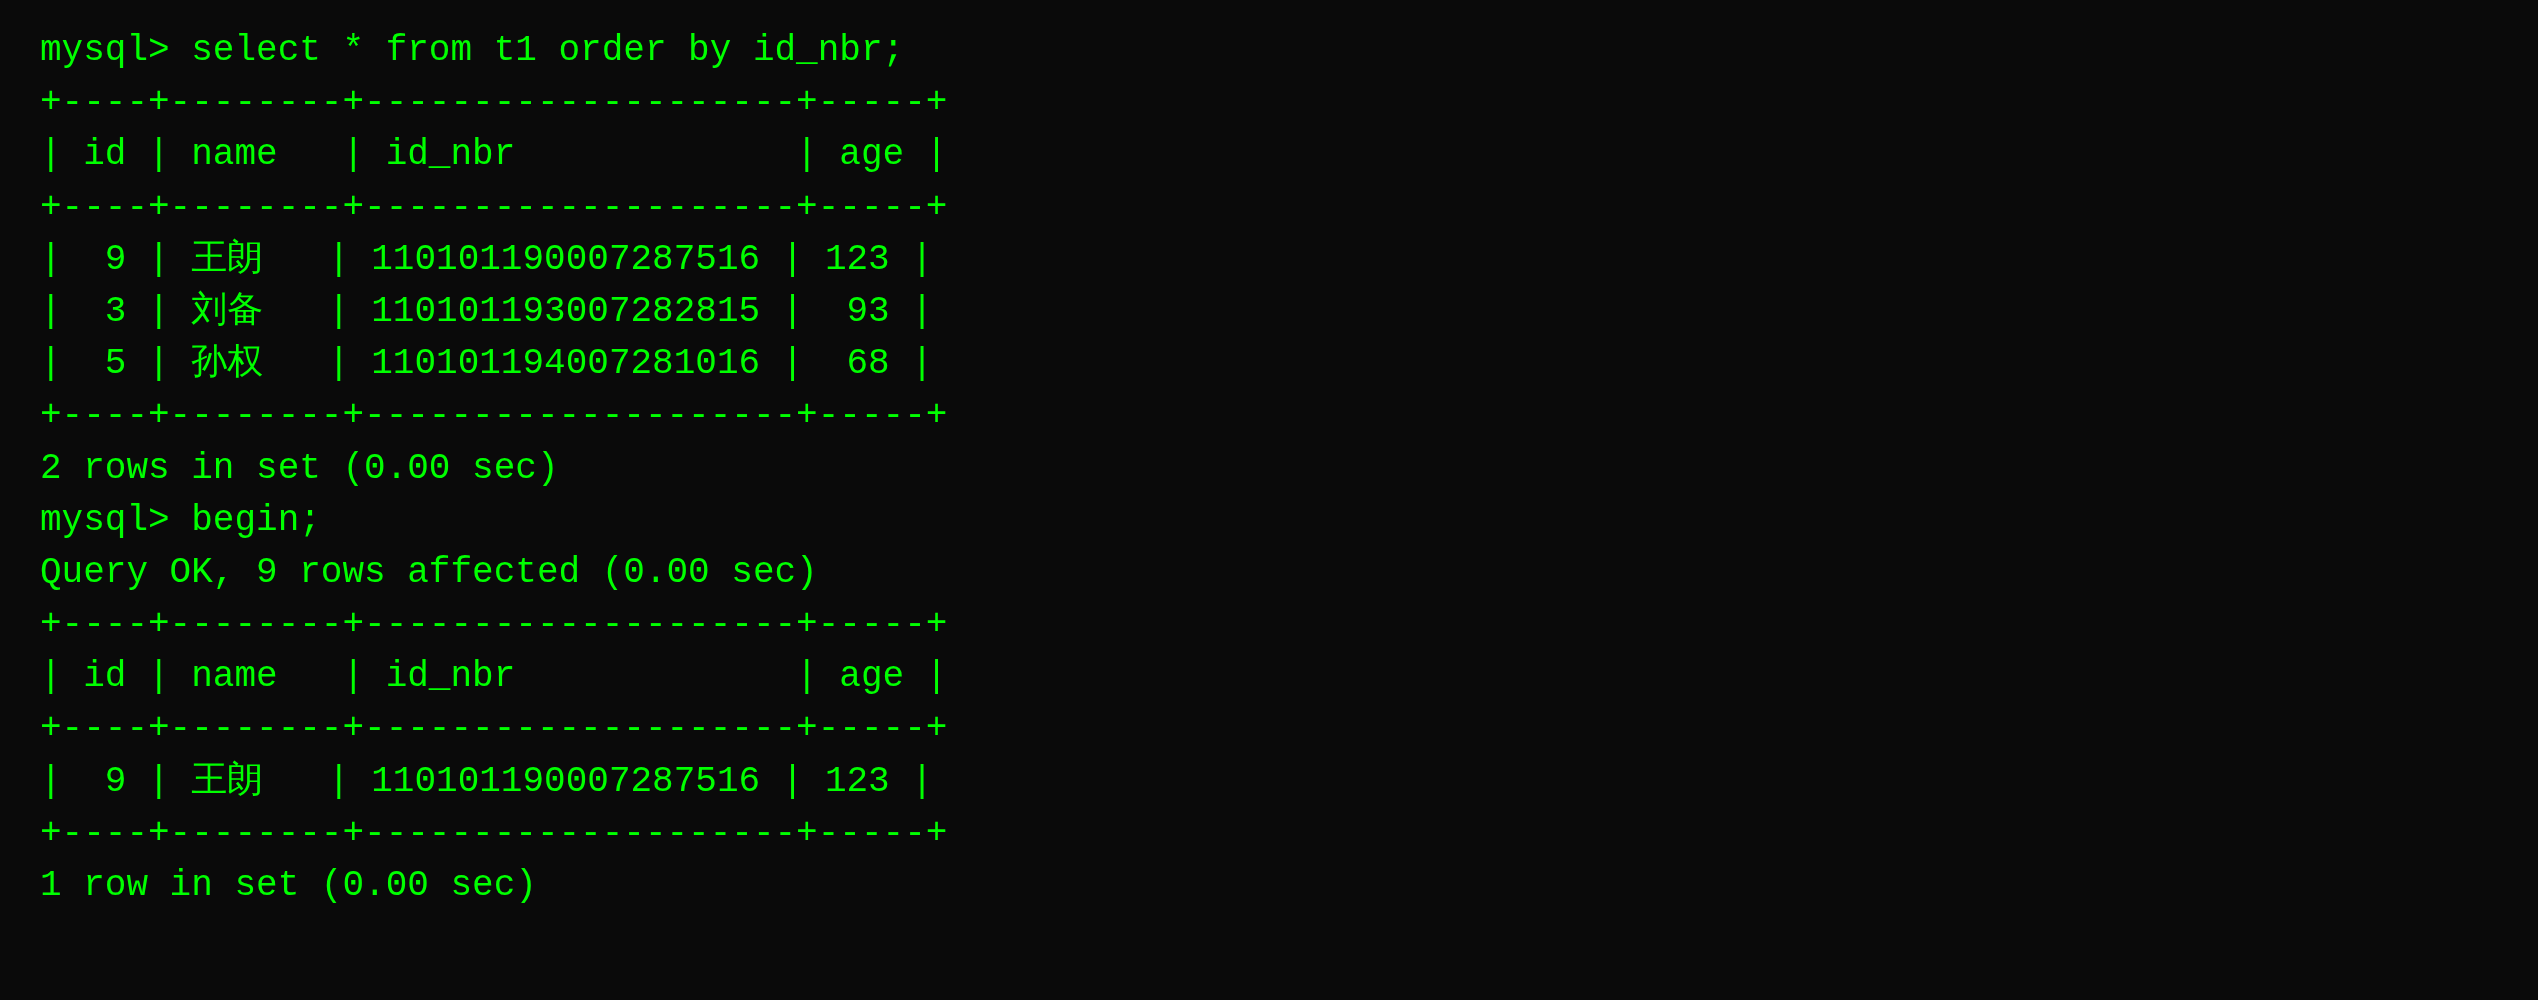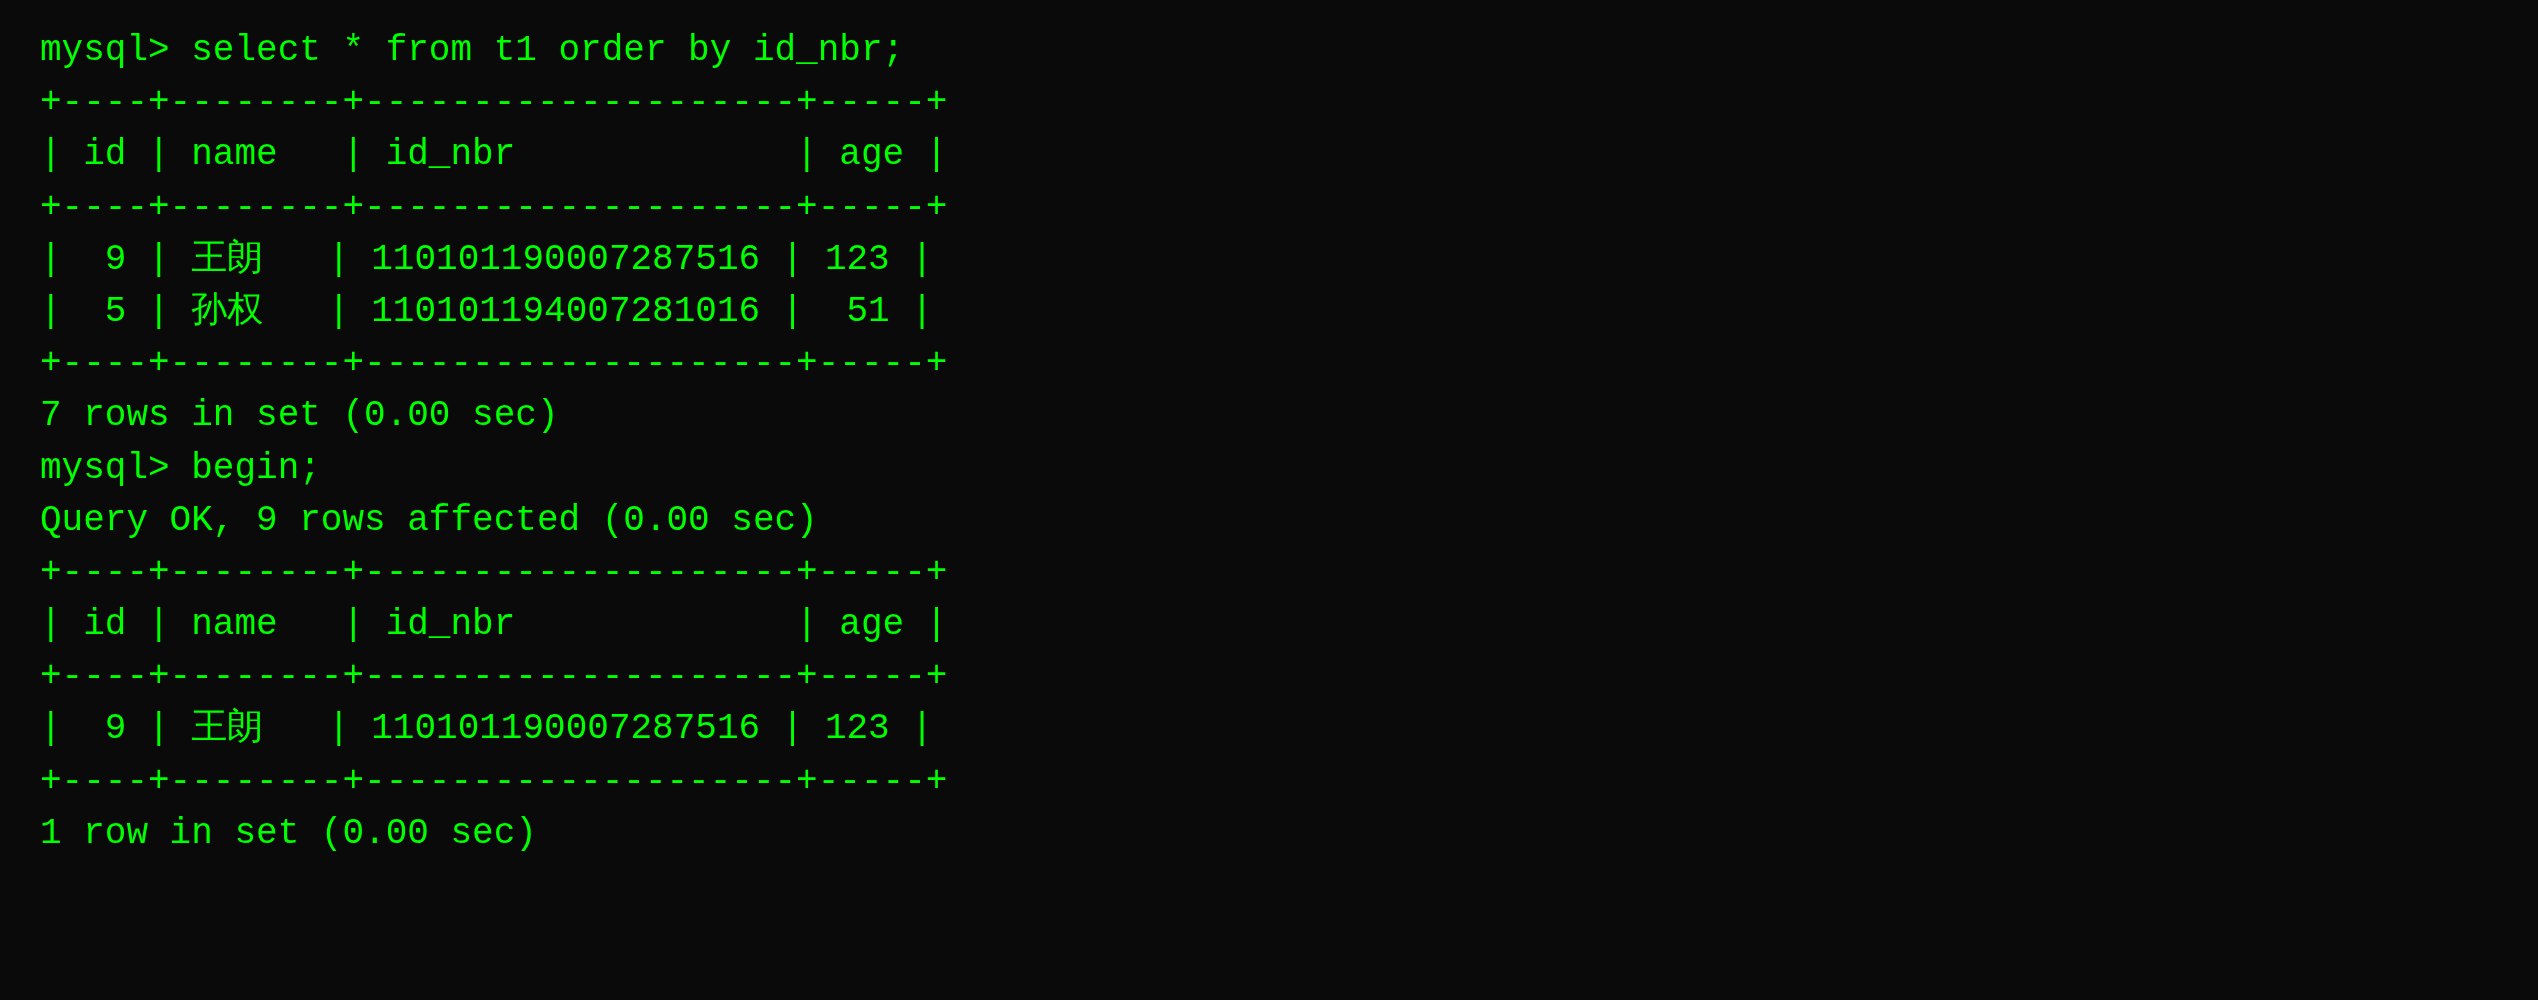--- a/index.html
+++ b/index.html
@@ -39,23 +39,24 @@
   </style>
 </head>
 <body>
 
 <div class="terminal">
 <span class="line">mysql&gt; select * from t1 order by id_nbr;</span>
     <span class="line">+----+--------+--------------------+-----+</span>
     <span class="line">| id | name   | id_nbr             | age |</span>
     <span class="line">+----+--------+--------------------+-----+</span>
     <span class="line">|  9 | 王朗   | 110101190007287516 | 123 |</span>
-    <span class="line">|  5 | 孙权   | 110101194007281016 |  51 |</span>
+    <span class="line">|  3 | 刘备   | 110101193007282815 |  93 |</span>
+    <span class="line">|  5 | 孙权   | 110101194007281016 |  68 |</span>
     <span class="line">+----+--------+--------------------+-----+</span>
-    <span class="line">7 rows in set (0.00 sec)</span>
+    <span class="line">2 rows in set (0.00 sec)</span>
     <span class="line"></span>
     <span class="line">mysql&gt; begin;</span>
     <span class="line">Query OK, 9 rows affected (0.00 sec)</span>
     <span class="line"></span>
     <span class="line">+----+--------+--------------------+-----+</span>
     <span class="line">| id | name   | id_nbr             | age |</span>
     <span class="line">+----+--------+--------------------+-----+</span>
     <span class="line">|  9 | 王朗   | 110101190007287516 | 123 |</span>
     <span class="line">+----+--------+--------------------+-----+</span>
     <span class="line">1 row in set (0.00 sec)</span>

